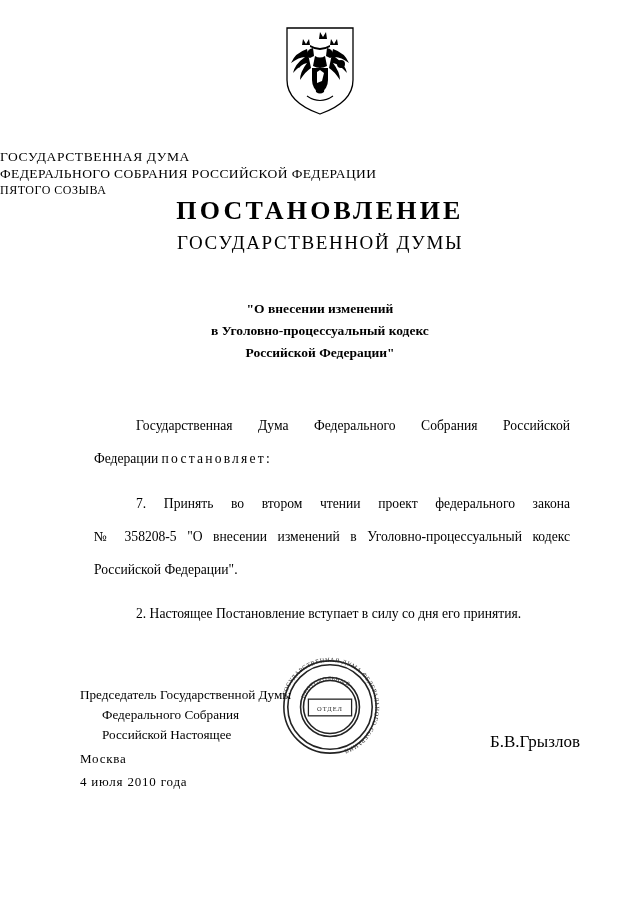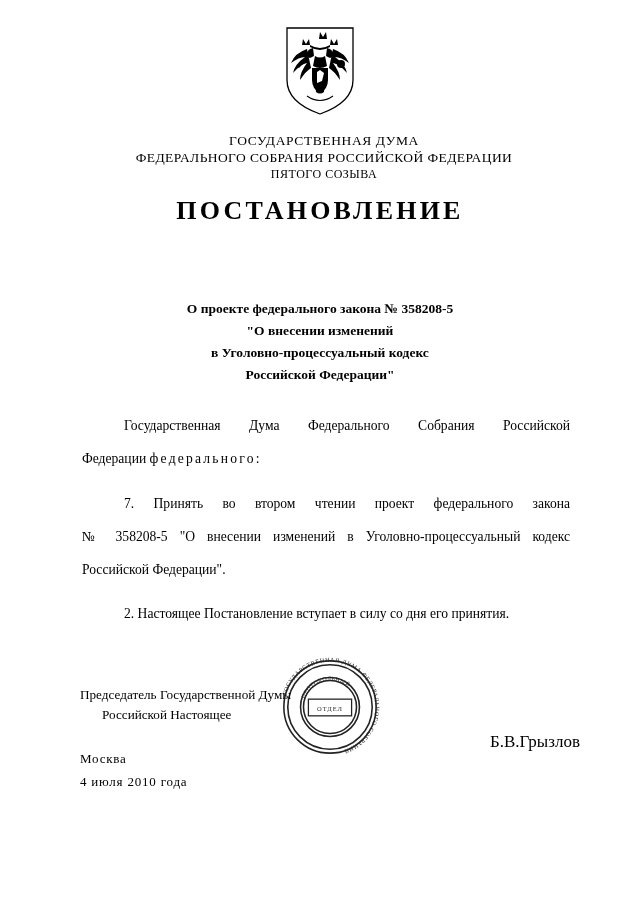--- a/index.html
+++ b/index.html
@@ -32,26 +32,25 @@
     justify-content: center;
   }
   .emblem {
     width: 86px;
     height: 96px;
   }
 
   
   .header {
     position: absolute;
-    top: 132px;
-    left: 0;
-    right: 0;
-    text-align: center;
+    top: 148px;
+    left: 0;
+    right: 0;
+    text-align: left;
     line-height: 1.28;
-    padding-left: 8px;
   }
   .header .ln1 {
     font-size: 13.5px;
     letter-spacing: .6px;
   }
   .header .ln2 {
     font-size: 13.5px;
     letter-spacing: .4px;
   }
   .header .ln3 {
@@ -93,21 +92,21 @@
   .body {
     position: absolute;
     top: 410px;
     left: 78px;
     width: 492px;
     font-size: 13.6px;
     line-height: 2.42;
     text-align: justify;
   }
   .body p {
-    margin: 0 0 12px 4px;
+    margin: 0 0 12px 16px;
   }
   .p-indent {
     text-indent: 42px;
   }
   .spaced {
     letter-spacing: 2.2px;
   }
   .just-spread {
     text-align: justify;
     text-align-last: justify;
@@ -206,48 +205,49 @@
   </div>
 
   <div class="header">
     <div class="ln1">ГОСУДАРСТВЕННАЯ ДУМА</div>
     <div class="ln2">ФЕДЕРАЛЬНОГО СОБРАНИЯ РОССИЙСКОЙ ФЕДЕРАЦИИ</div>
     <div class="ln3">ПЯТОГО СОЗЫВА</div>
   </div>
 
   <div class="doc-title">
     <div class="main">ПОСТАНОВЛЕНИЕ</div>
+    <div class="sub">ГОСУДАРСТВЕННОЙ  ДУМЫ</div>
   </div>
 
   <div class="subject">
-    <div>О проекте федерального закона  № 358208-5</div>
     <div>"О внесении изменений</div>
     <div>в Уголовно-процессуальный кодекс</div>
     <div>Российской Федерации"</div>
   </div>
 
   <div class="body">
     <p>
       <span class="just-spread" style="display:block; text-indent:42px;">Государственная Дума Федерального Собрания     Российской</span>
-      <span style="display:block;"><span>Федерации </span><span class="spaced">федерального:</span></span>
+      <span style="display:block;"><span>Федерации </span><span class="spaced">постановляет:</span></span>
     </p>
 
     <p>
       <span class="just-spread" style="display:block; text-indent:42px;">7. Принять     во     втором    чтении    проект    федерального    закона</span>
       <span class="just-spread" style="display:block;">№ 358208-5  "О внесении изменений в Уголовно-процессуальный кодекс</span>
       <span style="display:block;">Российской     Федерации".</span>
     </p>
 
     <p class="p-indent">2. Настоящее Постановление вступает в силу со дня его принятия.</p>
   </div>
 
   <div class="signature">
     <div class="sig-rows">
       <div class="sig-left">
         <div>Председатель Государственной Думы</div>
+        <div style="padding-left:22px;">Федерального Собрания</div>
         <div style="padding-left:22px;">Российской Настоящее</div>
       </div>
       <div class="sig-name">Б.В.Грызлов</div>
     </div>
   </div>
 
   <svg class="stamp" viewBox="0 0 110 110" aria-hidden="true">
     <defs>
       <path id="outerArc" d="M 55,55 m -46,0 a 46,46 0 1,1 92,0 a 46,46 0 1,1 -92,0"></path>
       <path id="innerArcTop" d="M 55,55 m -27,0 a 27,27 0 0,1 54,0"></path>

